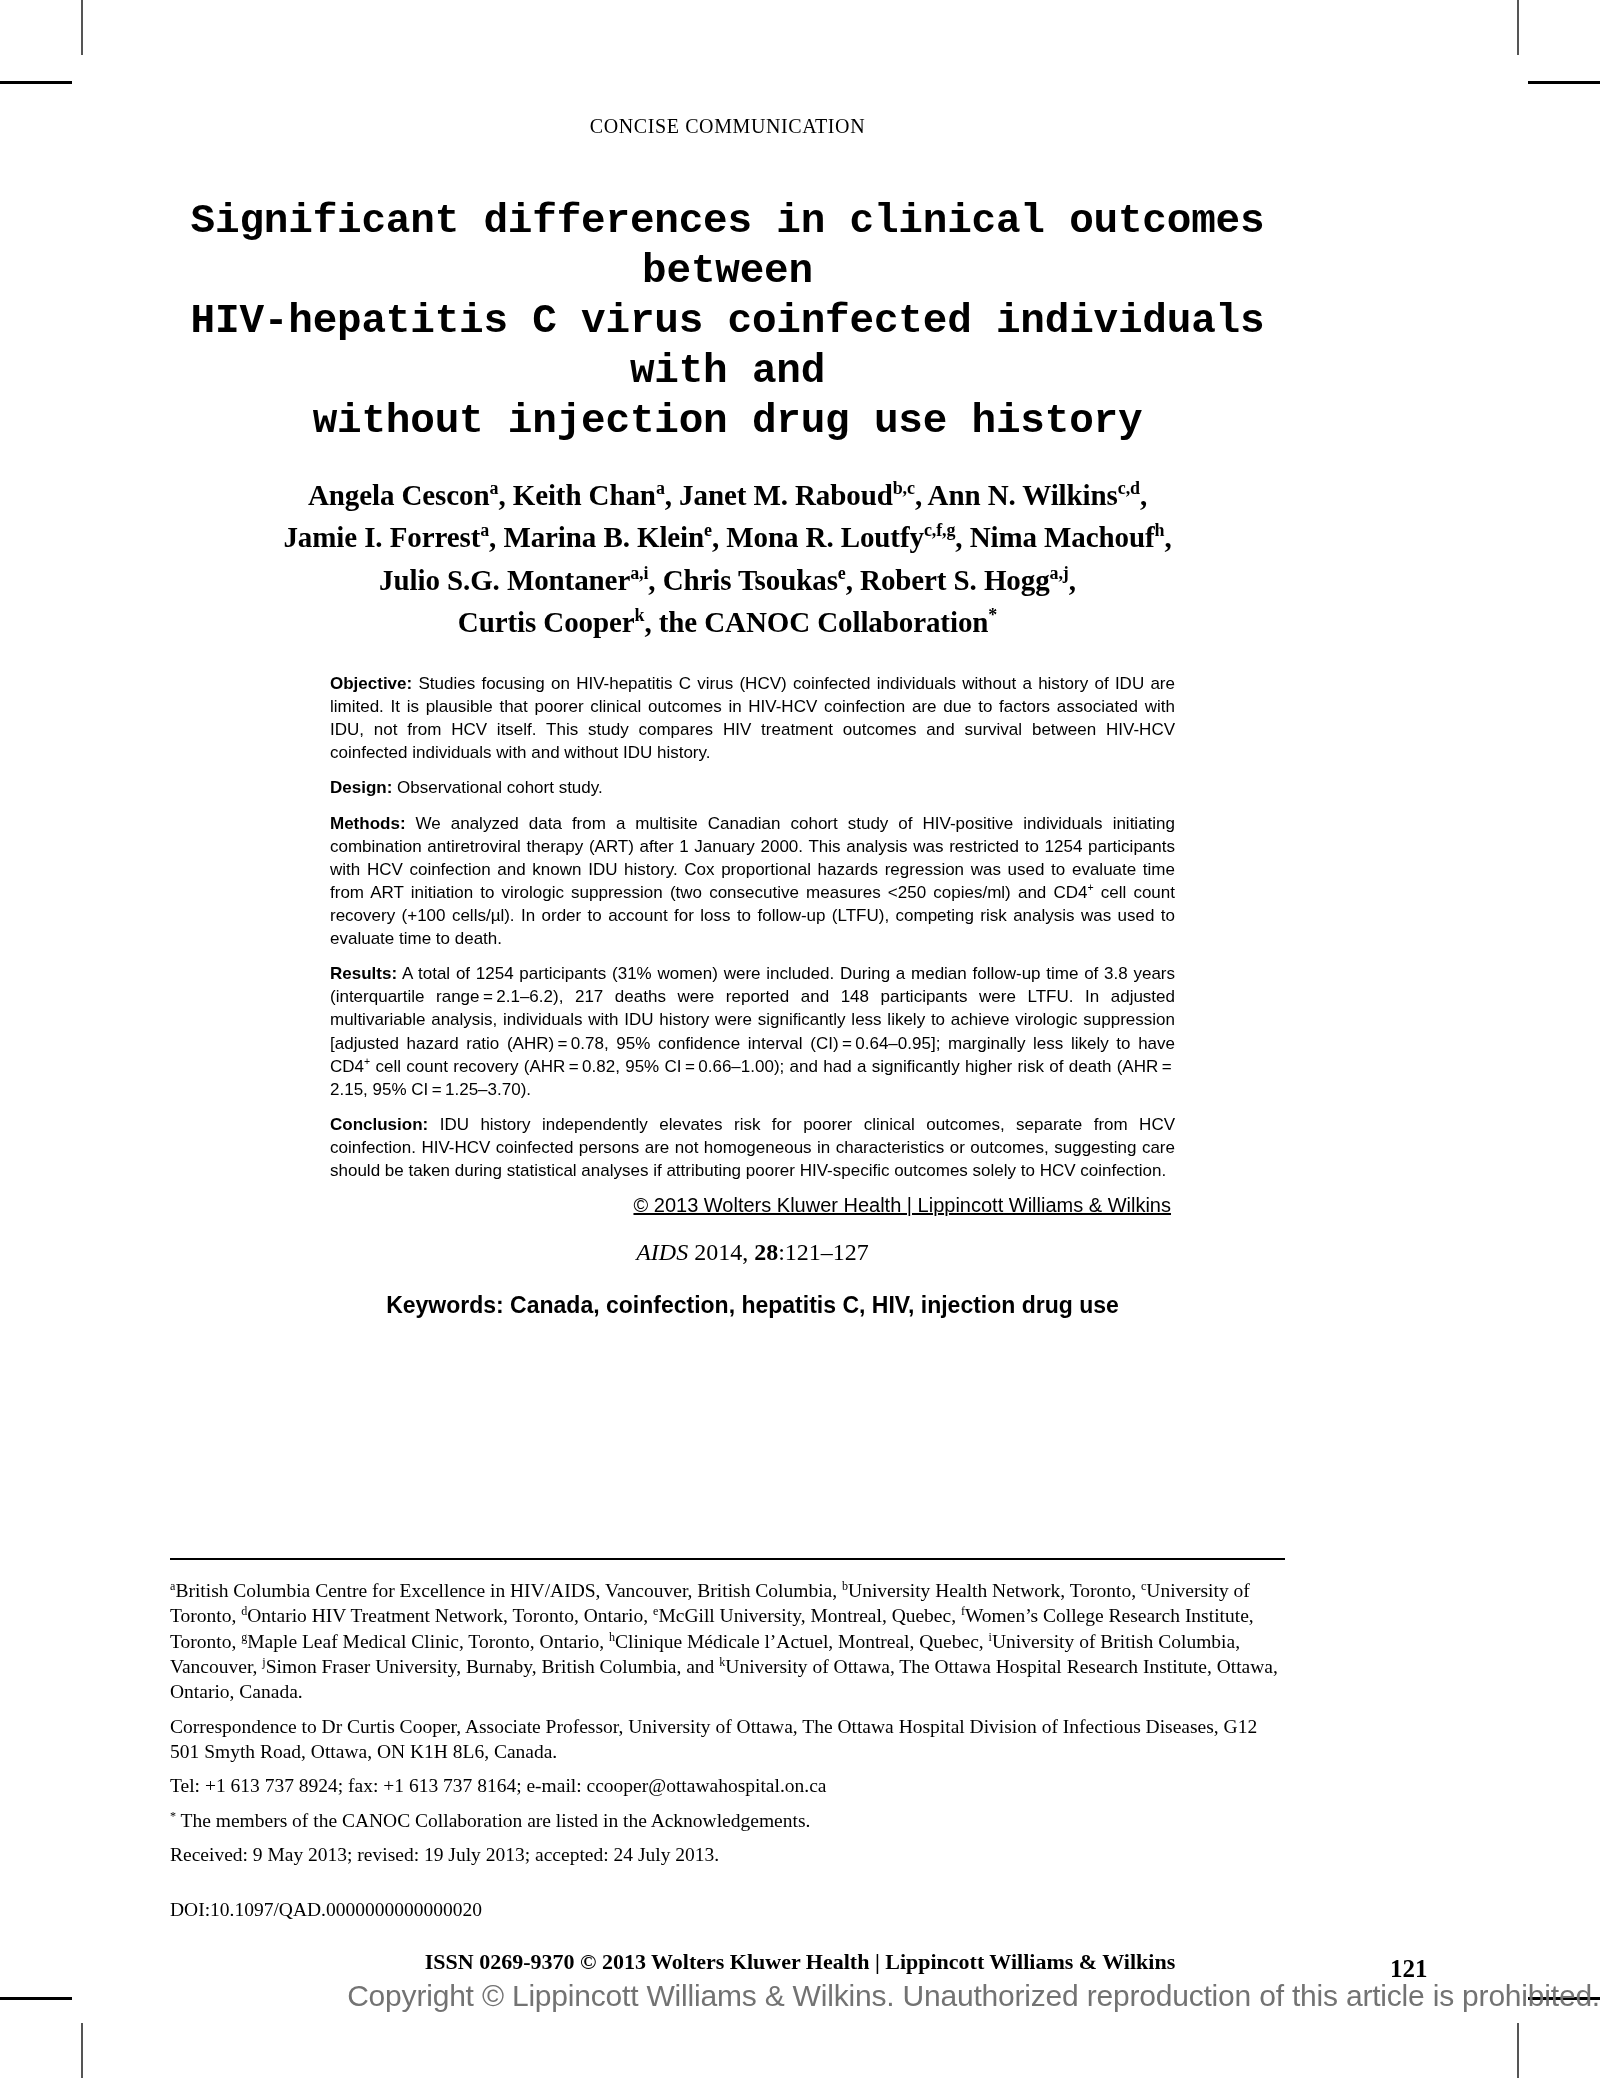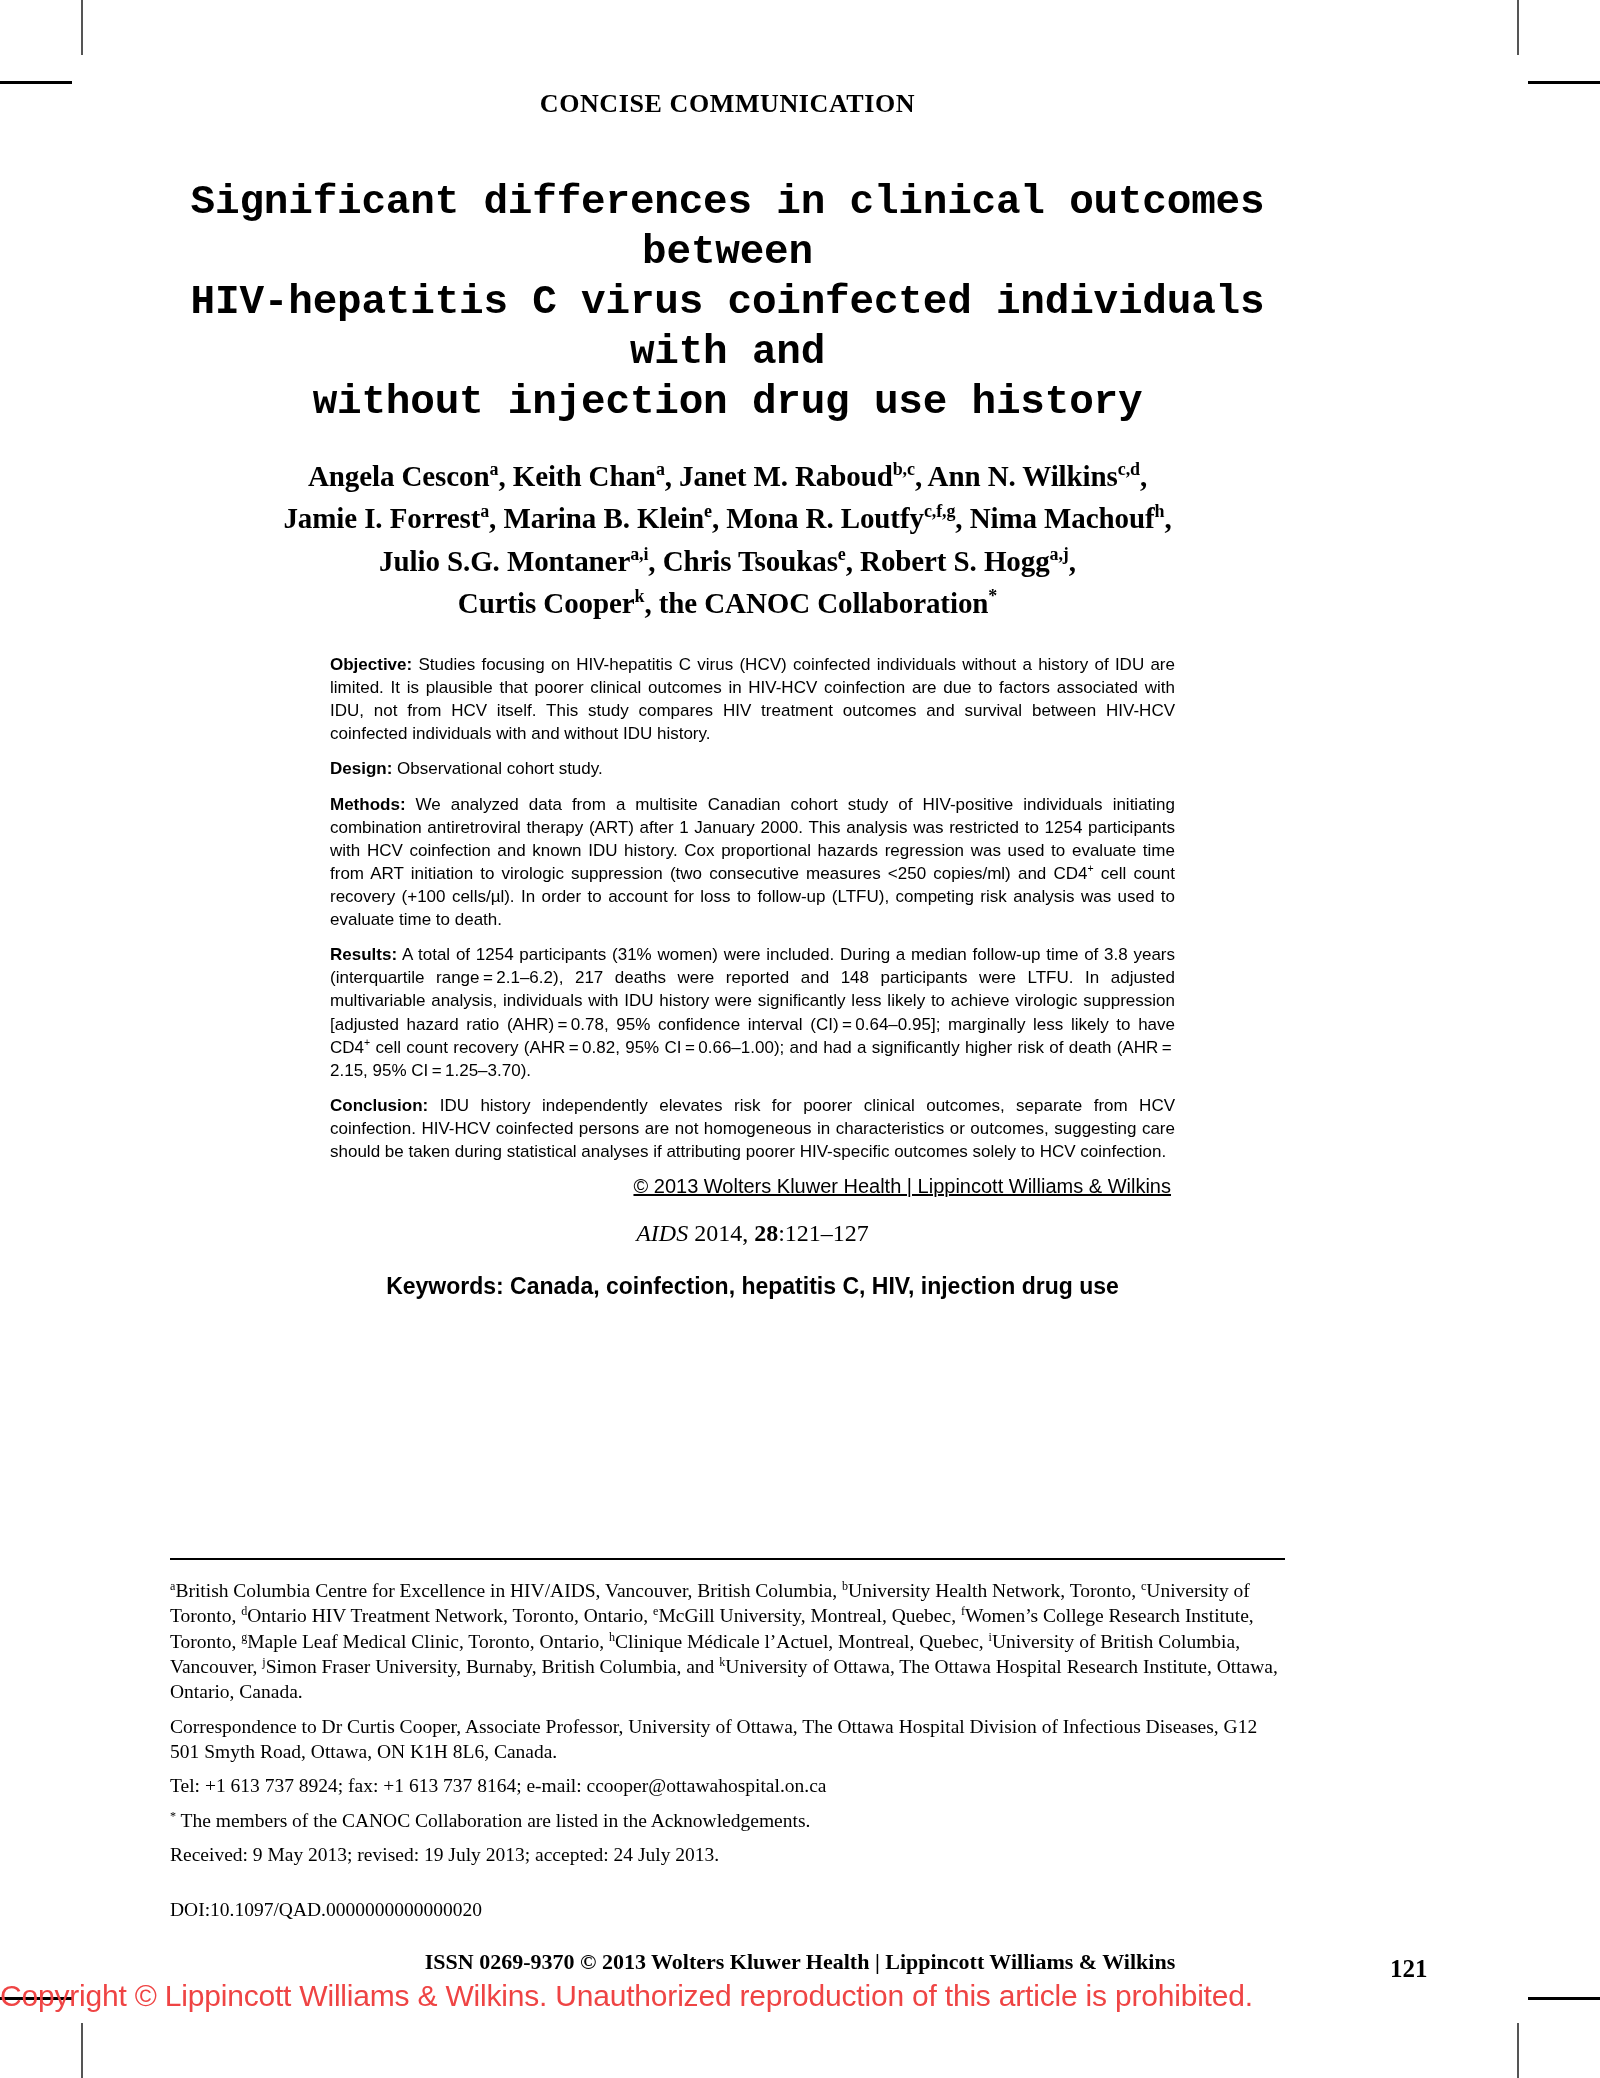--- a/index.html
+++ b/index.html
@@ -43,25 +43,25 @@
   .content {
     position: absolute;
     left: 170px;
     top: 0;
     width: 1115px;
   }
 
   
   .running-head {
     text-align: center;
-    font-size: 26px;
+    font-size: 20px;
     letter-spacing: 0.6px;
-    margin-top: 89px;
-    font-family: "Liberation Serif", serif;
-    font-weight: 700;
+    margin-top: 115px;
+    font-family: "Liberation Serif", serif;
+    font-weight: 400;
   }
 
   
   .title {
     text-align: center;
     font-family: "Liberation Serif", serif;
     font-weight: 700;
     font-size: 41px;
     line-height: 1.22;
     margin-top: 58px;
@@ -171,23 +171,23 @@
     top: 1955px;
     font-size: 25px;
     font-weight: 700;
     font-family: "Liberation Serif", serif;
   }
   .copyright-stamp {
     position: absolute;
     left: 0;
     top: 1979px;
     width: 1600px;
-    text-align: left;
+    text-align: right;
     font-size: 30px;
-    color: #ef4444;
+    color: #737373;
     font-family: "Liberation Sans", sans-serif;
     letter-spacing: -0.2px;
   }
 </style>
 </head>
 <body>
 
 <div class="page">
 
   <div class="crop-v tl"></div>

